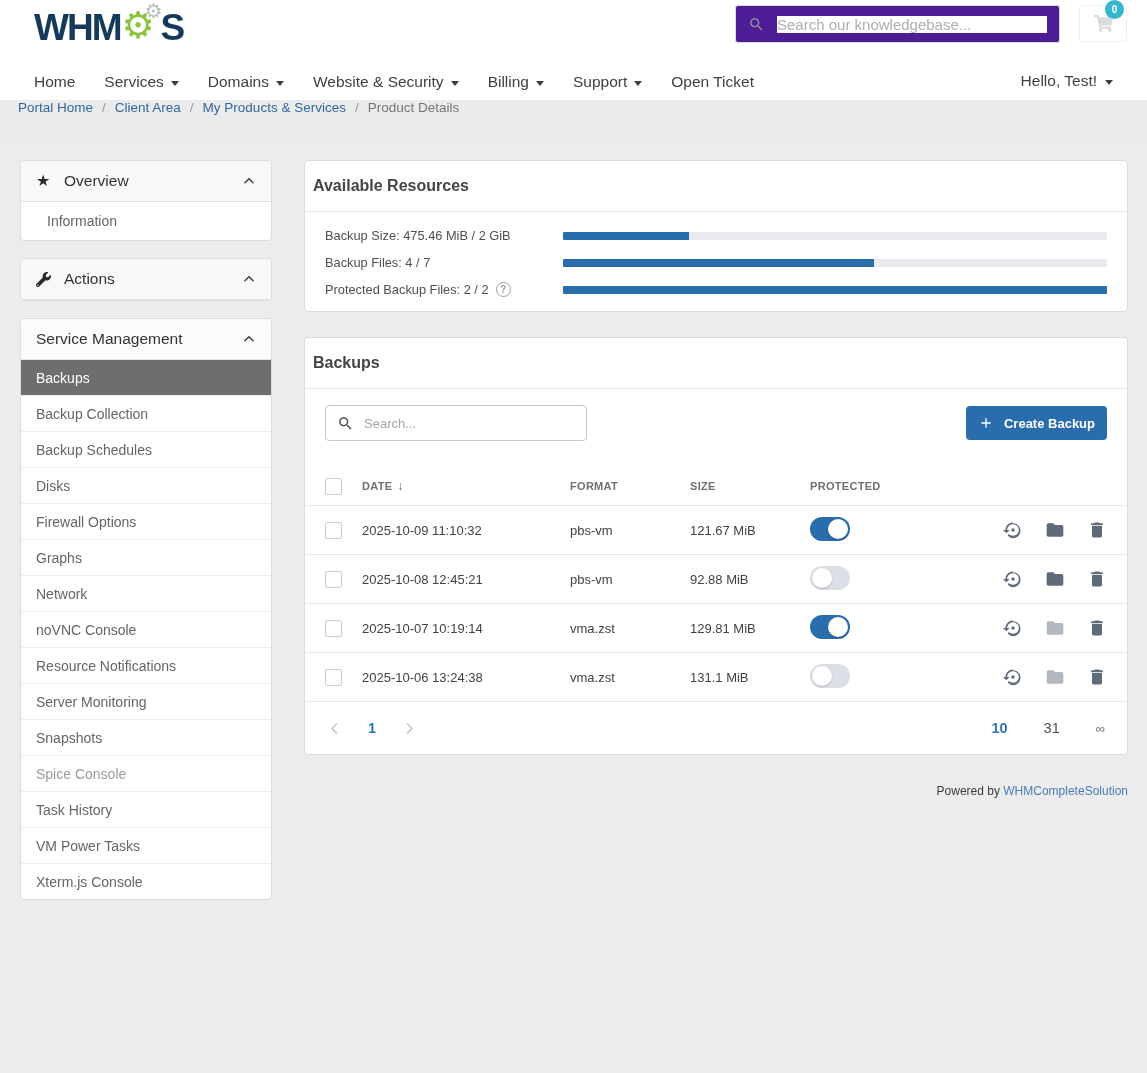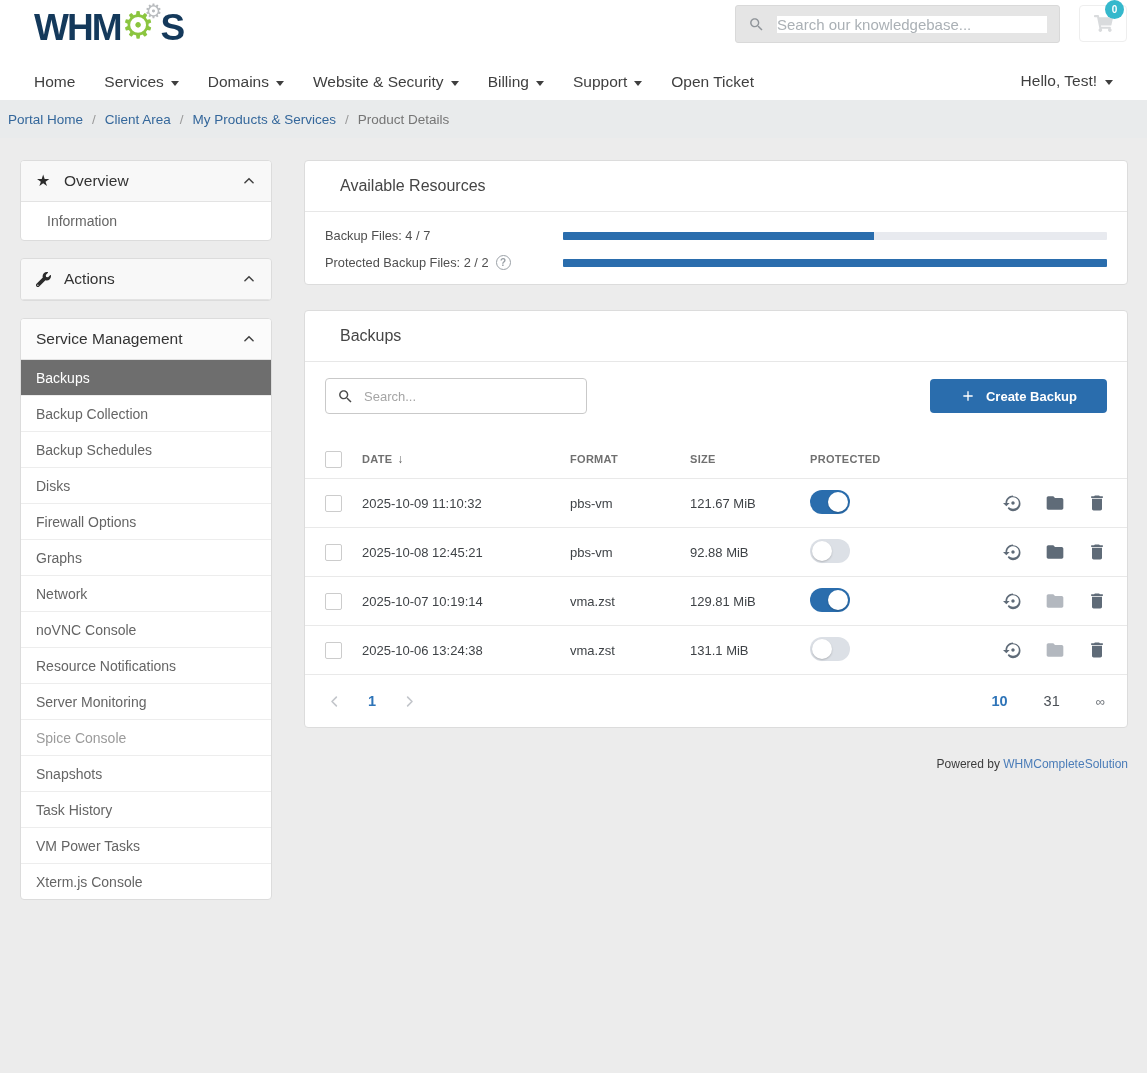--- a/index.html
+++ b/index.html
@@ -6,34 +6,34 @@
   html,body { background:#ececec; }
   body { font-family:"Liberation Sans", sans-serif; width:1147px; min-height:1073px; margin:0 auto; color:#444; }
 
   
   .topbar { position:relative; height:100px; background:#fff; }
   .logo { position:absolute; left:34px; top:8px; display:flex; align-items:flex-start; cursor:pointer; }
   .logo-txt { font-size:37px; font-weight:800; color:var(--logo-navy); letter-spacing:-2px; line-height:40px; }
   .logo-gears { position:relative; width:40px; height:42px; display:inline-block; }
   .gear-big::before { content:"\2699"; position:absolute; left:1px; top:-3px; font-size:37px; line-height:42px; color:var(--logo-green); }
   .gear-small::before { content:"\2699"; position:absolute; right:-2px; top:-9px; font-size:20px; color:var(--logo-gray); }
-  .kb-search { position:absolute; right:87px; top:5px; width:325px; height:38px; border:1px solid #d9d9d9; border-radius:3px; display:flex; align-items:center; padding:0 12px; background:#e5e5e5; }
+  .kb-search { position:absolute; right:87px; top:5px; width:325px; height:38px; border:1px solid #d9d9d9; border-radius:3px; display:flex; align-items:center; padding:0 12px; background:#4c1d95; }
   .kb-search svg { width:17px; height:17px; color:#8f9499; flex:0 0 auto; }
   .kb-search input { border:none; outline:none; flex:1; margin-left:12px; font-size:15px; color:#555; font-family:inherit; }
   .kb-search input::placeholder { color:#aab0b5; }
   .cart { position:absolute; right:20px; top:5px; width:48px; height:37px; background:#fff; border:1px solid #eee; border-radius:4px; cursor:pointer; }
   .cart svg { width:19px; height:17px; color:#d9dbdd; margin-top:3px; }
   .cart .badge { position:absolute; top:-6px; right:2px; min-width:19px; height:19px; border-radius:50%; background:var(--badge-teal); color:#fff; font-size:10px; font-weight:bold; line-height:19px; text-align:center; }
   .mainnav { position:absolute; left:34px; bottom:9px; display:flex; gap:29px; align-items:center; }
   .nav-item { font-size:15.5px; color:#3f3f3f; text-decoration:none; cursor:pointer; display:inline-flex; align-items:center; gap:7px; }
   .caret { width:0; height:0; border-left:4px solid transparent; border-right:4px solid transparent; border-top:5px solid #3f3f3f; display:inline-block; margin-top:2px; }
   .user { position:absolute; right:34px; bottom:10px; font-size:15.5px; color:#3f3f3f; cursor:pointer; display:flex; align-items:center; gap:8px; }
 
   
-  .breadcrumb { height:38px; background:#e9ebec; display:flex; align-items:center; padding:0 8px; font-size:13.5px; }
+  .breadcrumb { height:38px; background:#e9ebec; display:flex; padding:0 18px; font-size:13.5px; }
   .crumb { color:var(--link-blue); text-decoration:none; cursor:pointer; }
   .crumb-sep { color:#9a9a9a; margin:0 9px; }
   .crumb-current { color:#757575; }
 
   
   .content { display:flex; align-items:flex-start; padding:22px 19px 0 20px; gap:32px; }
   .sidebar { width:252px; flex:0 0 252px; }
   .maincol { flex:1; }
   .panel { background:#fff; border:1px solid #dcdcdc; border-radius:4px; overflow:hidden; }
 
@@ -48,37 +48,37 @@
   .chev svg { width:14px; height:14px; }
   .side-list { list-style:none; }
   .side-item { display:flex; align-items:center; gap:9px; padding:11px 26px; font-size:14px; color:#656565; border-top:1px solid #ededed; cursor:pointer; }
   .side-item:first-child { border-top:none; }
   .side-item svg { width:14px; height:14px; color:#555; flex:0 0 auto; }
   .svc .side-item { padding:9.5px 15px; }
   .side-item.active { background:var(--active-bg); color:#fff; }
   .side-item.muted { color:#9b9b9b; }
 
   
-  .panel-title { padding:16px 35px; font-size:16px; color:#454545; border-bottom:1px solid #e7e7e7; }
+  .panel-title { padding:16px 8px; font-size:16px; color:#454545; border-bottom:1px solid #e7e7e7;font-weight:bold; }
   .res-body { padding:16px 20px 14px; }
   .res-row { display:flex; align-items:center; margin-bottom:12px; }
   .res-row:last-child { margin-bottom:0; }
   .res-label { width:238px; flex:0 0 238px; font-size:12.8px; color:#4f4f4f; display:flex; align-items:center; gap:7px; }
   .help { width:15px; height:15px; border:1.4px solid #9aa0a6; border-radius:50%; color:#9aa0a6; font-size:10px; font-weight:bold; display:inline-flex; align-items:center; justify-content:center; cursor:pointer; }
   .bar { flex:1; height:8px; background:#e8eaef; border-radius:1px; overflow:hidden; }
   .fill { height:100%; background:var(--accent); }
 
   
   .bk-panel { margin-top:25px; }
   .toolbar { display:flex; align-items:center; justify-content:space-between; padding:16px 20px 12px; }
   .tb-search { width:262px; height:36px; border:1px solid #c9c9c9; border-radius:4px; display:flex; align-items:center; padding:0 11px; }
   .tb-search svg { width:17px; height:17px; color:#4a4a4a; }
   .tb-search input { border:none; outline:none; flex:1; margin-left:10px; font-size:13px; color:#555; font-family:inherit; }
   .tb-search input::placeholder { color:#a5a5a5; }
-  .btn-primary { height:34px; background:var(--accent); color:#fff; border:none; border-radius:4px; padding:0 30px; font-size:13px; font-weight:bold; font-family:inherit; display:inline-flex; align-items:center; gap:10px; cursor:pointer; }
+  .btn-primary { height:34px; background:var(--accent); color:#fff; border:none; border-radius:4px; padding:0 12px; font-size:13px; font-weight:bold; font-family:inherit; display:inline-flex; align-items:center; gap:10px; cursor:pointer; }
   .btn-primary svg { width:16px; height:16px; }
 
   .tgrid { display:grid; grid-template-columns:37px 208px 120px 120px 140px 1fr; align-items:center; padding:0 20px; }
   .thead { height:38px; margin-top:14px; font-size:11px; font-weight:bold; letter-spacing:.3px; color:#707070; }
   .thead .sort { font-size:12px; color:#666; margin-left:5px; font-weight:normal; }
   .trow { height:49px; border-top:1px solid #e9e9e9; font-size:13px; color:#3f4347; }
   .cb { width:17px; height:17px; border:1px solid #ccc; border-radius:2px; background:#fff; display:inline-block; cursor:pointer; }
   .toggle { width:40px; height:24px; border-radius:12px; position:relative; cursor:pointer; display:inline-block; }
   .toggle.on { background:var(--accent); }
   .toggle.off { background:var(--toggle-off); }
@@ -225,45 +225,51 @@
             </li>
             <li class="side-item">
               <span>noVNC Console</span>
             </li>
             <li class="side-item">
               <span>Resource Notifications</span>
             </li>
             <li class="side-item">
               <span>Server Monitoring</span>
             </li>
+            <li class="side-item">
+              <span>Snapshots</span>
+            </li>
             <li class="side-item muted">
               <span>Spice Console</span>
-            </li>
-            <li class="side-item">
-              <span>Snapshots</span>
             </li>
             <li class="side-item">
               <span>Task History</span>
             </li>
             <li class="side-item">
               <span>VM Power Tasks</span>
             </li>
             <li class="side-item">
               <span>Xterm.js Console</span>
             </li>
           </ul>
       </section>
 
     </aside>
 
     <main class="maincol">
 
       <section class="panel">
         <div class="panel-title">Available Resources</div>
         <div class="res-body" id="res-body">
+            <div class="res-row">
+              <span class="res-label">Backup Size: 475.46 MiB / 2 GiB</span>
+              <div class="bar">
+                <div class="fill" style="width: 23.2%;"></div>
+              </div>
+            </div>
             <div class="res-row">
               <span class="res-label">Backup Files: 4 / 7</span>
               <div class="bar">
                 <div class="fill" style="width: 57.1%;"></div>
               </div>
             </div>
             <div class="res-row">
               <span class="res-label">Protected Backup Files: 2 / 2<span class="help">?</span></span>
               <div class="bar">
                 <div class="fill" style="width: 100%;"></div>

